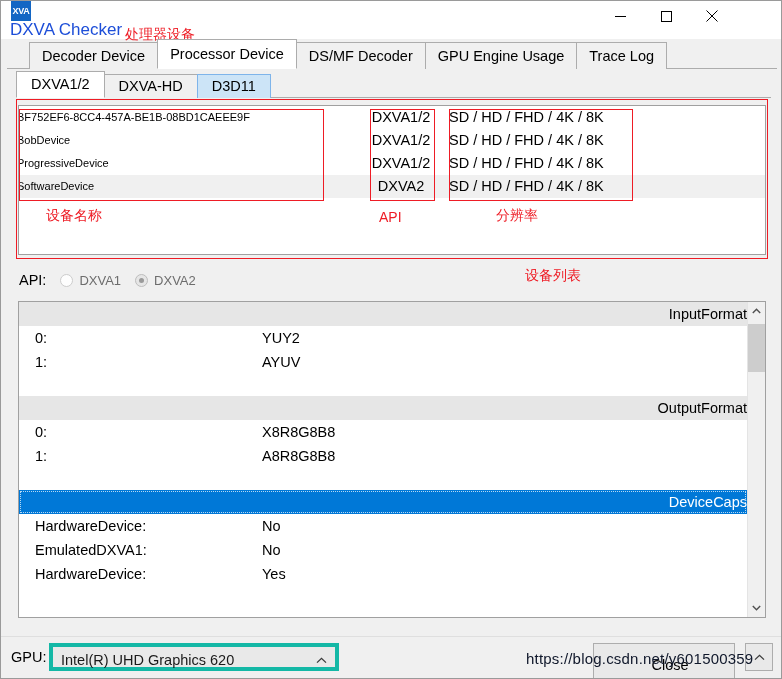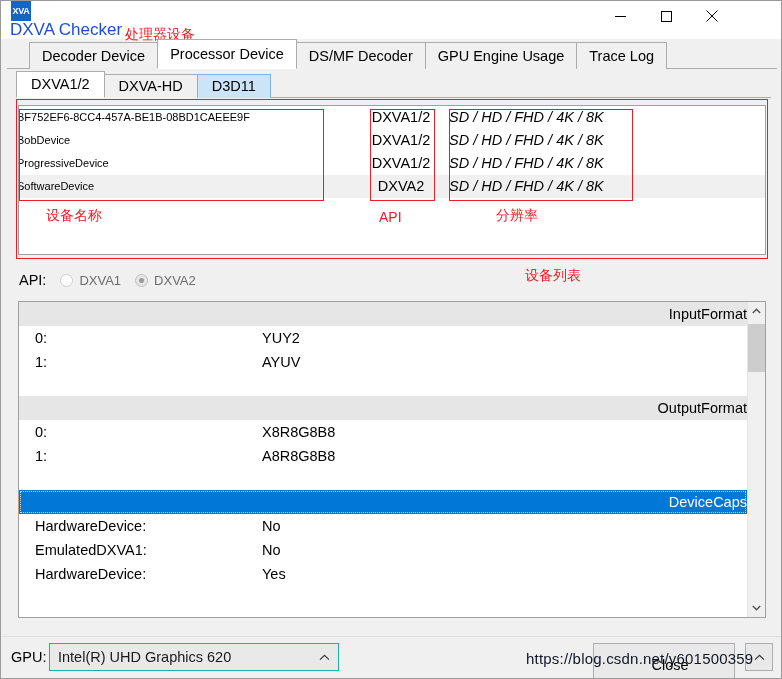--- a/index.html
+++ b/index.html
@@ -174,21 +174,20 @@
     line-height: 23px;
     font-size: 14.5px;
     text-align: center;
   }
   .c-res {
     position: absolute;
     left: 430px; top: 0;
     width: 180px;
     line-height: 23px;
     font-size: 14.5px;
-    font-style: italic;
   }
 
   
   .redbox {
     position: absolute;
     border: 1px solid #ee1c25;
     box-sizing: border-box;
     pointer-events: none;
   }
   .redtext {
@@ -312,21 +311,21 @@
     position: absolute;
     left: 10px; top: 12px;
     font-size: 14.5px;
   }
   #gpu-combo {
     position: absolute;
     left: 48px; top: 6px;
     width: 290px;
     height: 28px;
     background: #e9e9e9;
-    border: 1px solid #14b8a6;
+    border: 4px solid #14b8a6;
     box-sizing: border-box;
   }
   #gpu-combo-text {
     position: absolute;
     left: 8px; top: 0;
     line-height: 26px;
     font-size: 14.5px;
     color: #1a1a1a;
   }
   #gpu-chev {

